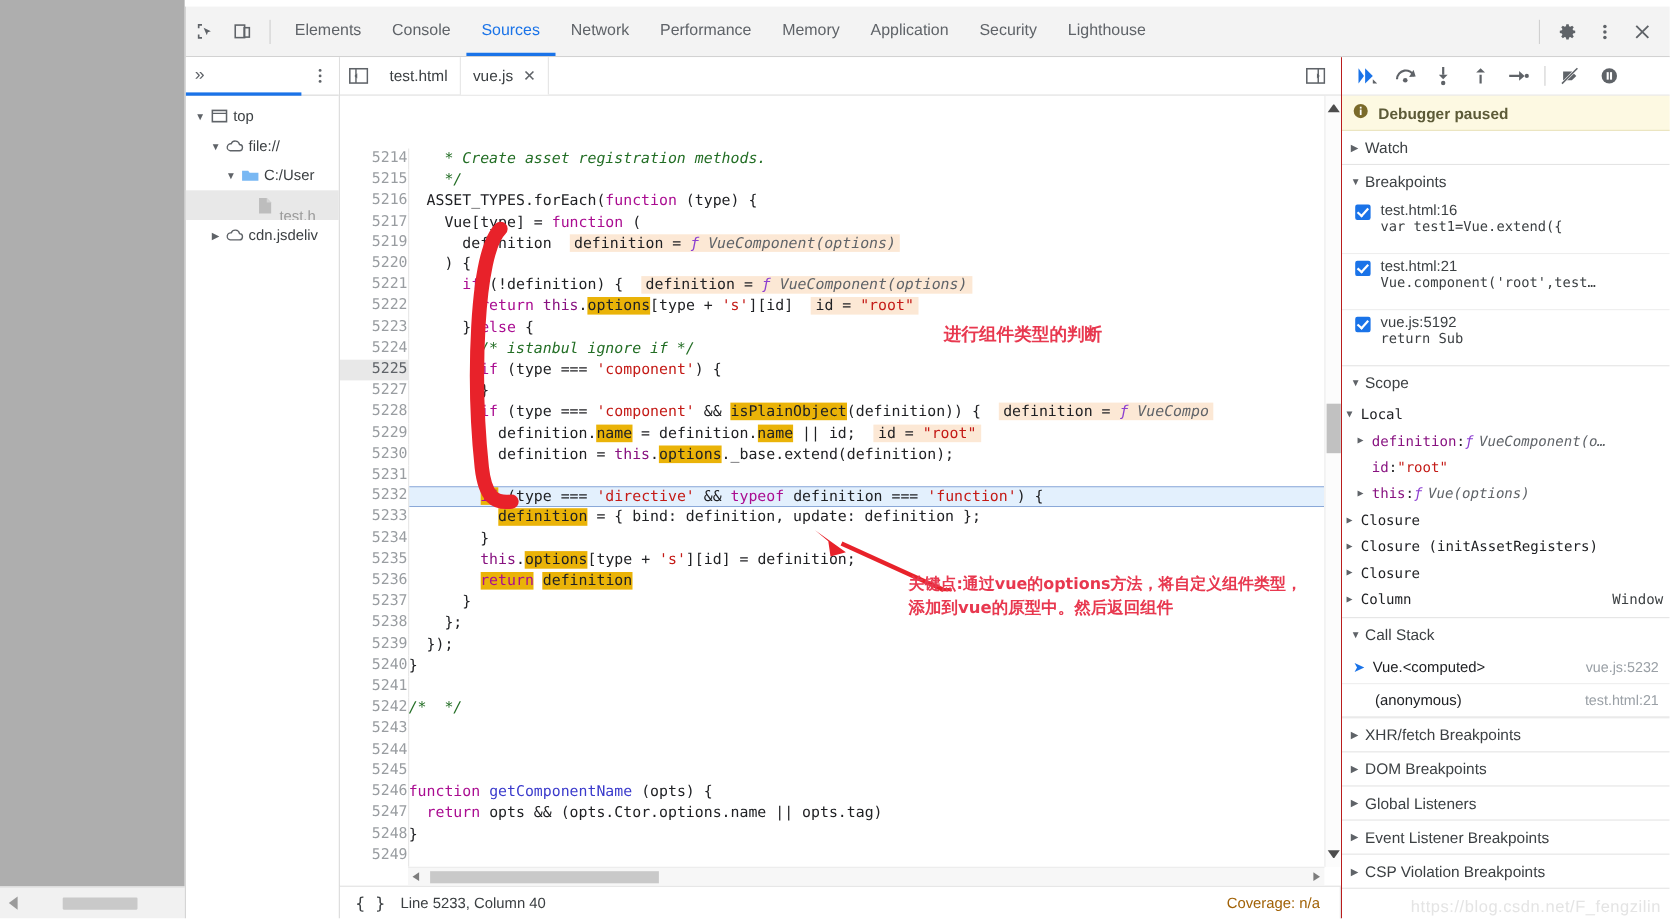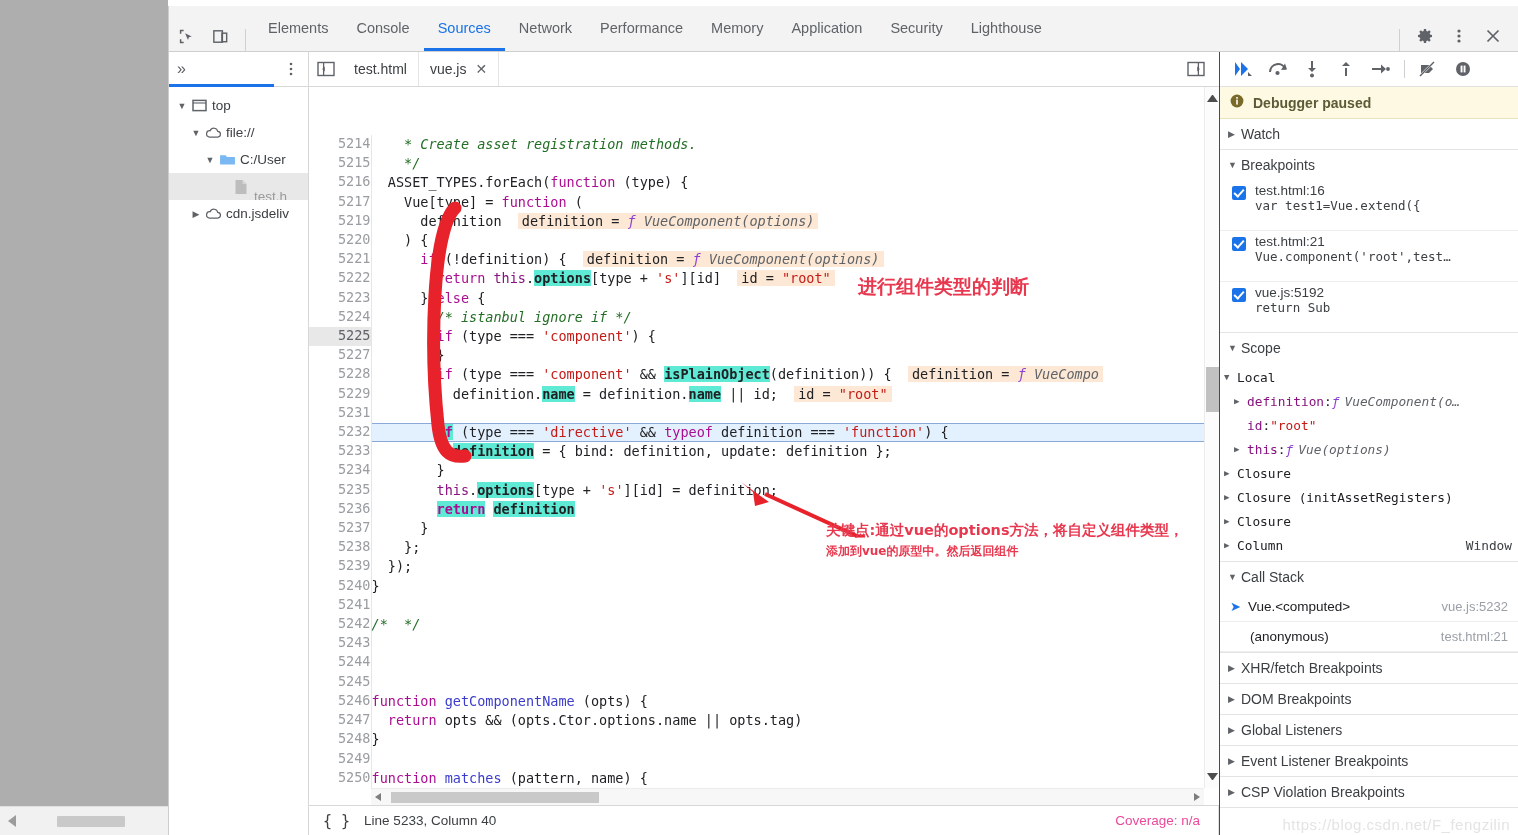--- a/index.html
+++ b/index.html
@@ -22,21 +22,21 @@
   #page-top-strip { position:absolute; left:168px; top:0; width:1350px; height:6px; background:#ffffff; }
 
   
   #devtools {
     position:absolute; left:168px; top:6px; width:1350px; height:829px;
     background:#ffffff; border-left:1px solid #cdcdcd;
     display:flex; flex-direction:column;
   }
   
   .dt-tabbar {
-    height:46px; display:flex; align-items:flex-end;
+    height:46px; display:flex; align-items:center;
     border-bottom:1px solid #cfcfcf; background:#f3f3f3; flex:0 0 auto;
   }
   .dt-icnbtn { width:34px;height:30px;display:flex;align-items:center;justify-content:center;cursor:pointer; }
   .dt-sep { width:1px; height:22px; background:#d0d0d0; margin:0 8px; }
   .dt-tab {
     padding:0 14px; height:45px; line-height:45px; font-size:14.5px; color:#5f6368;
     cursor:pointer; white-space:nowrap;
   }
   .dt-tab.active { color:#1a73e8; box-shadow: inset 0 -3px 0 #1a73e8; }
   .dt-tabbar .spacer { flex:1 1 auto; }
@@ -82,21 +82,21 @@
   tr.exec td.ln { background:#fff; }
   td.src { padding-left:8px; white-space:pre; color:#202124; line-height:19.2px; }
   tr { height:19.2px; }
   tr.exec td.src { background:#e3f0fd; box-shadow: inset 0 1px 0 #8aa8d8, inset 0 -1px 0 #8aa8d8; }
   
   .kw  { color:#aa0d91; }        
   .kw2 { color:#881280; }
   .str { color:#c41a16; }
   .com { color:#236e25; font-style:italic; }
   .fn  { color:#3b3bcc; }
-  .hl  { background:#5eead4;font-weight:bold; }
+  .hl  { background:#eab308; }
   .inl { background:#fce8d5; padding:0 4px; }
   .inl .ital { font-style:italic; color:#5f6368; }
   .inl .fsym { font-style:italic; color:#8c3fd0; }
   .inl .sval { color:#c41a16; }
 
   
   .vscroll { position:absolute; right:0; top:0; width:15px; bottom:17px; background:#fcfcfc; border-left:1px solid #ececec;}
   .vscroll .up,.vscroll .dn { position:absolute; left:2px; width:11px; height:11px;}
   .vscroll .up { top:4px; border-left:5px solid transparent;border-right:5px solid transparent;border-bottom:7px solid #4d4d4d;}
   .vscroll .dn { bottom:4px; border-left:5px solid transparent;border-right:5px solid transparent;border-top:7px solid #4d4d4d;}
@@ -104,21 +104,21 @@
   .hscroll { position:absolute; left:62px; right:15px; bottom:0; height:17px; background:#f7f7f7; border-top:1px solid #ececec;}
   .hscroll .thumb { position:absolute; left:20px; top:3px; width:208px; height:11px; background:#c9c9c9;}
   .hscroll .la { position:absolute; left:4px; top:4px; border-top:4px solid transparent;border-bottom:4px solid transparent;border-right:6px solid #7d7d7d;}
   .hscroll .ra { position:absolute; right:4px; top:4px; border-top:4px solid transparent;border-bottom:4px solid transparent;border-left:6px solid #7d7d7d;}
 
   
   .statusbar { height:30px; flex:0 0 auto; border-top:1px solid #d8d8d8; display:flex; align-items:center;
                font-size:13.5px; color:#3c4043; background:#fff; }
   .statusbar .braces { font-family:"DejaVu Sans Mono", monospace; font-size:15px; padding:0 14px 0 14px; color:#3c4043; cursor:pointer;}
   .statusbar .sp { flex:1 1 auto; }
-  .statusbar .cov { padding-right:18px; color:#ec4899;text-align:center;}
+  .statusbar .cov { padding-right:18px; color:#a16207;text-align:center;}
   .statusbar .vdiv { width:1px; height:30px; background:#e0e0e0; }
 
   
   .dbg { width:298px; flex:0 0 298px; display:flex; flex-direction:column; background:#fff; min-height:0;}
   .dbg-toolbar { height:35px; display:flex; align-items:center; padding-left:10px; gap:6px; border-bottom:1px solid #e2e2e2; flex:0 0 auto;}
   .dbg-toolbar .b { width:28px;height:26px;display:flex;align-items:center;justify-content:center;cursor:pointer;}
   .dbg-toolbar .vd { width:1px;height:18px;background:#d0d0d0;margin:0 4px;}
   .paused-bar { background:#fdf9e2; border-bottom:1px solid #e9e3bd; height:32px; display:flex; align-items:center;
                 padding-left:10px; font-weight:bold; font-size:14px; color:#5c5a37; flex:0 0 auto;}
   .paused-bar .ic { margin-right:9px; }
@@ -359,20 +359,24 @@
                 </tr>
                 <tr>
                   <td class="ln">5228</td>
                   <td class="src">        <span class="kw">if</span> (type === <span class="str">'component'</span> &amp;&amp; <span class="hl">isPlainObject</span>(definition)) {  <span class="inl">definition = <span class="fsym">ƒ</span> <span class="ital">VueCompo</span></span></td>
                 </tr>
                 <tr>
                   <td class="ln">5229</td>
                   <td class="src">          definition.<span class="hl">name</span> = definition.<span class="hl">name</span> || id;  <span class="inl">id = <span class="sval">"root"</span></span></td>
                 </tr>
                 <tr>
+                  <td class="ln">5230</td>
+                  <td class="src">          definition = <span class="kw2">this</span>.<span class="hl">options</span>._base.extend(definition);</td>
+                </tr>
+                <tr>
                   <td class="ln">5231</td>
                   <td class="src">        }</td>
                 </tr>
                 <tr class="exec">
                   <td class="ln">5232</td>
                   <td class="src">        <span class="kw hl">if</span> (type === <span class="str">'directive'</span> &amp;&amp; <span class="kw">typeof</span> definition === <span class="str">'function'</span>) {</td>
                 </tr>
                 <tr>
                   <td class="ln">5233</td>
                   <td class="src">          <span class="hl">definition</span> = { bind: definition, update: definition };</td>
@@ -676,17 +680,17 @@
 <svg class="anno" style="left:420px; top:200px; width:70px; height:275px;" viewBox="0 0 70 275">
   <path d="M35 8 C 12 30, 10 150, 18 225 C 21 252, 30 258, 45 256" stroke="#e8222a" stroke-width="13" fill="none" stroke-linecap="round"></path>
 </svg>
 
 <svg class="anno" style="left:735px; top:480px; width:130px; height:70px;" viewBox="0 0 130 70">
   <path d="M122 56 L 30 14" stroke="#e8222a" stroke-width="4" fill="none"></path>
   <path d="M6 2 L 34 22 L 20 26 L 18 12 Z" fill="#e8222a"></path>
   <path d="M120 56 L 133 56" stroke="#e8222a" stroke-width="3" fill="none"></path>
 </svg>
 
-<div class="anno-txt" style="left:858px; top:274px; font-size:19px;">进行组件类型的判断</div>
+<div class="anno-txt" style="left:858px; top:294px; font-size:16px;">进行组件类型的判断</div>
 <div class="anno-txt" style="left:826px; top:521px; font-size:14.5px;">关键点:通过vue的options方法，将自定义组件类型，</div>
-<div class="anno-txt" style="left:826px; top:543px; font-size:12px;">添加到vue的原型中。然后返回组件</div>
+<div class="anno-txt" style="left:826px; top:543px; font-size:15px;">添加到vue的原型中。然后返回组件</div>
 
 <div class="watermark">https://blog.csdn.net/F_fengzilin</div>
 
 </body></html>

